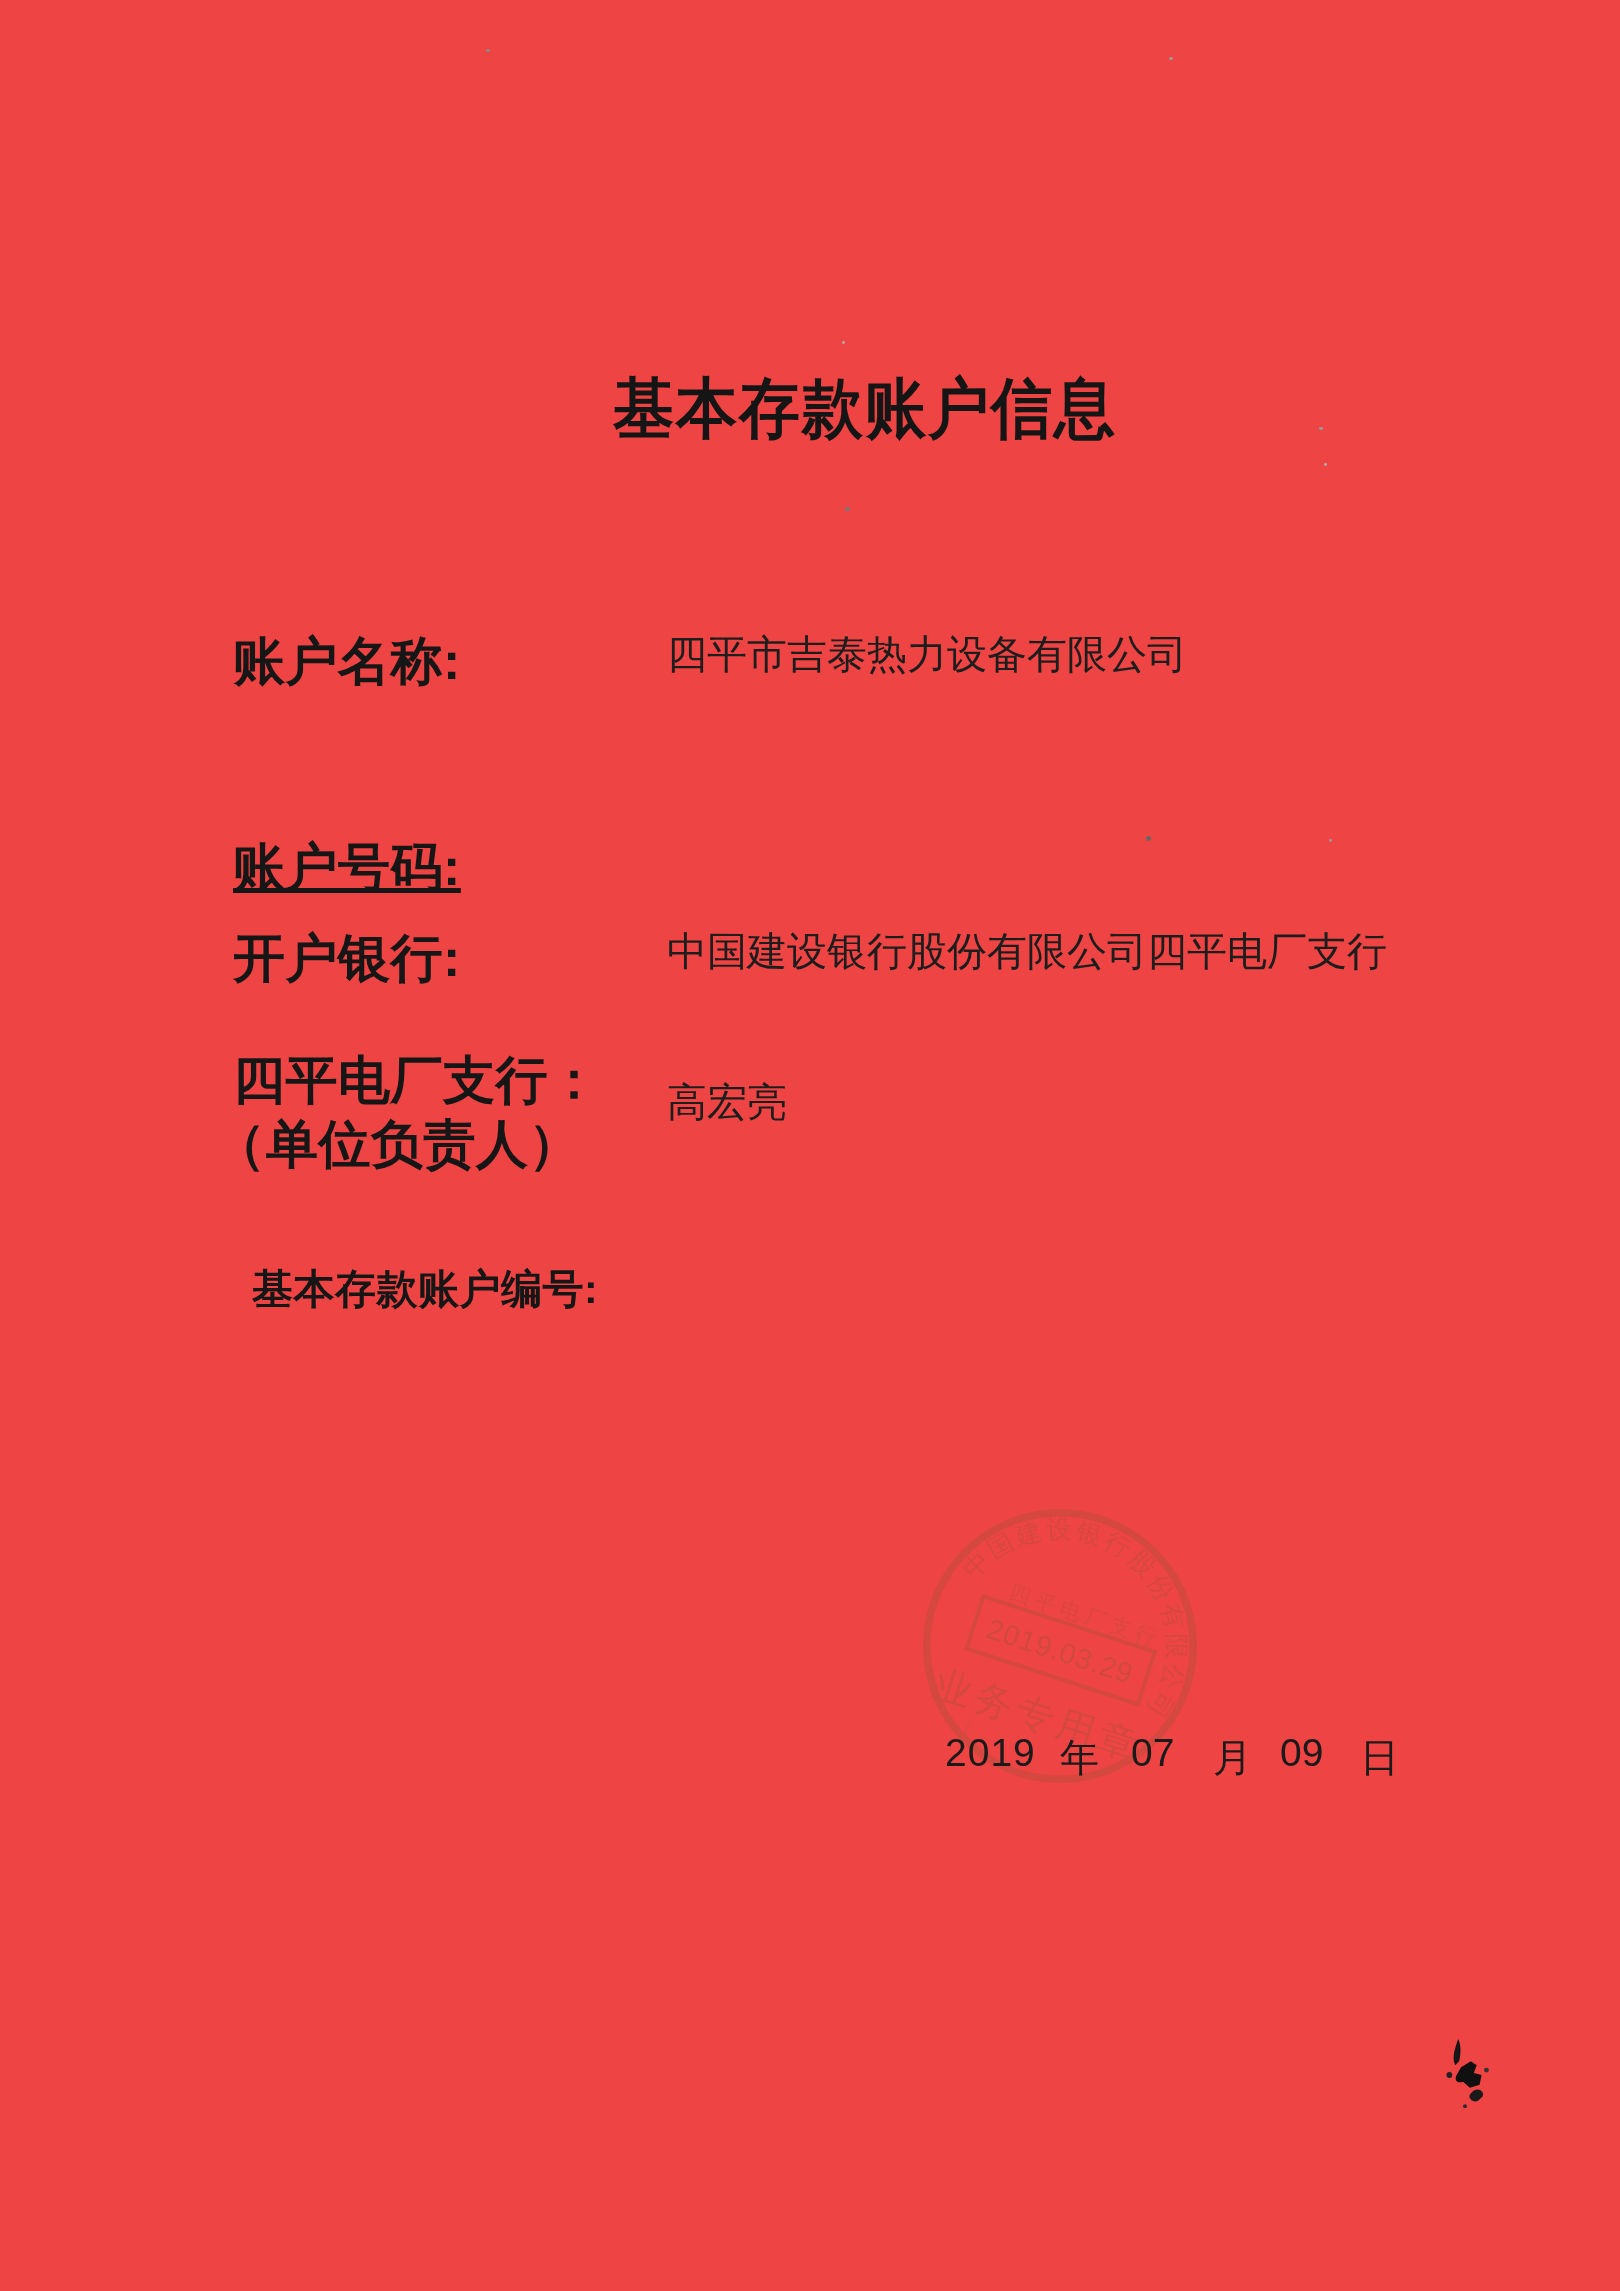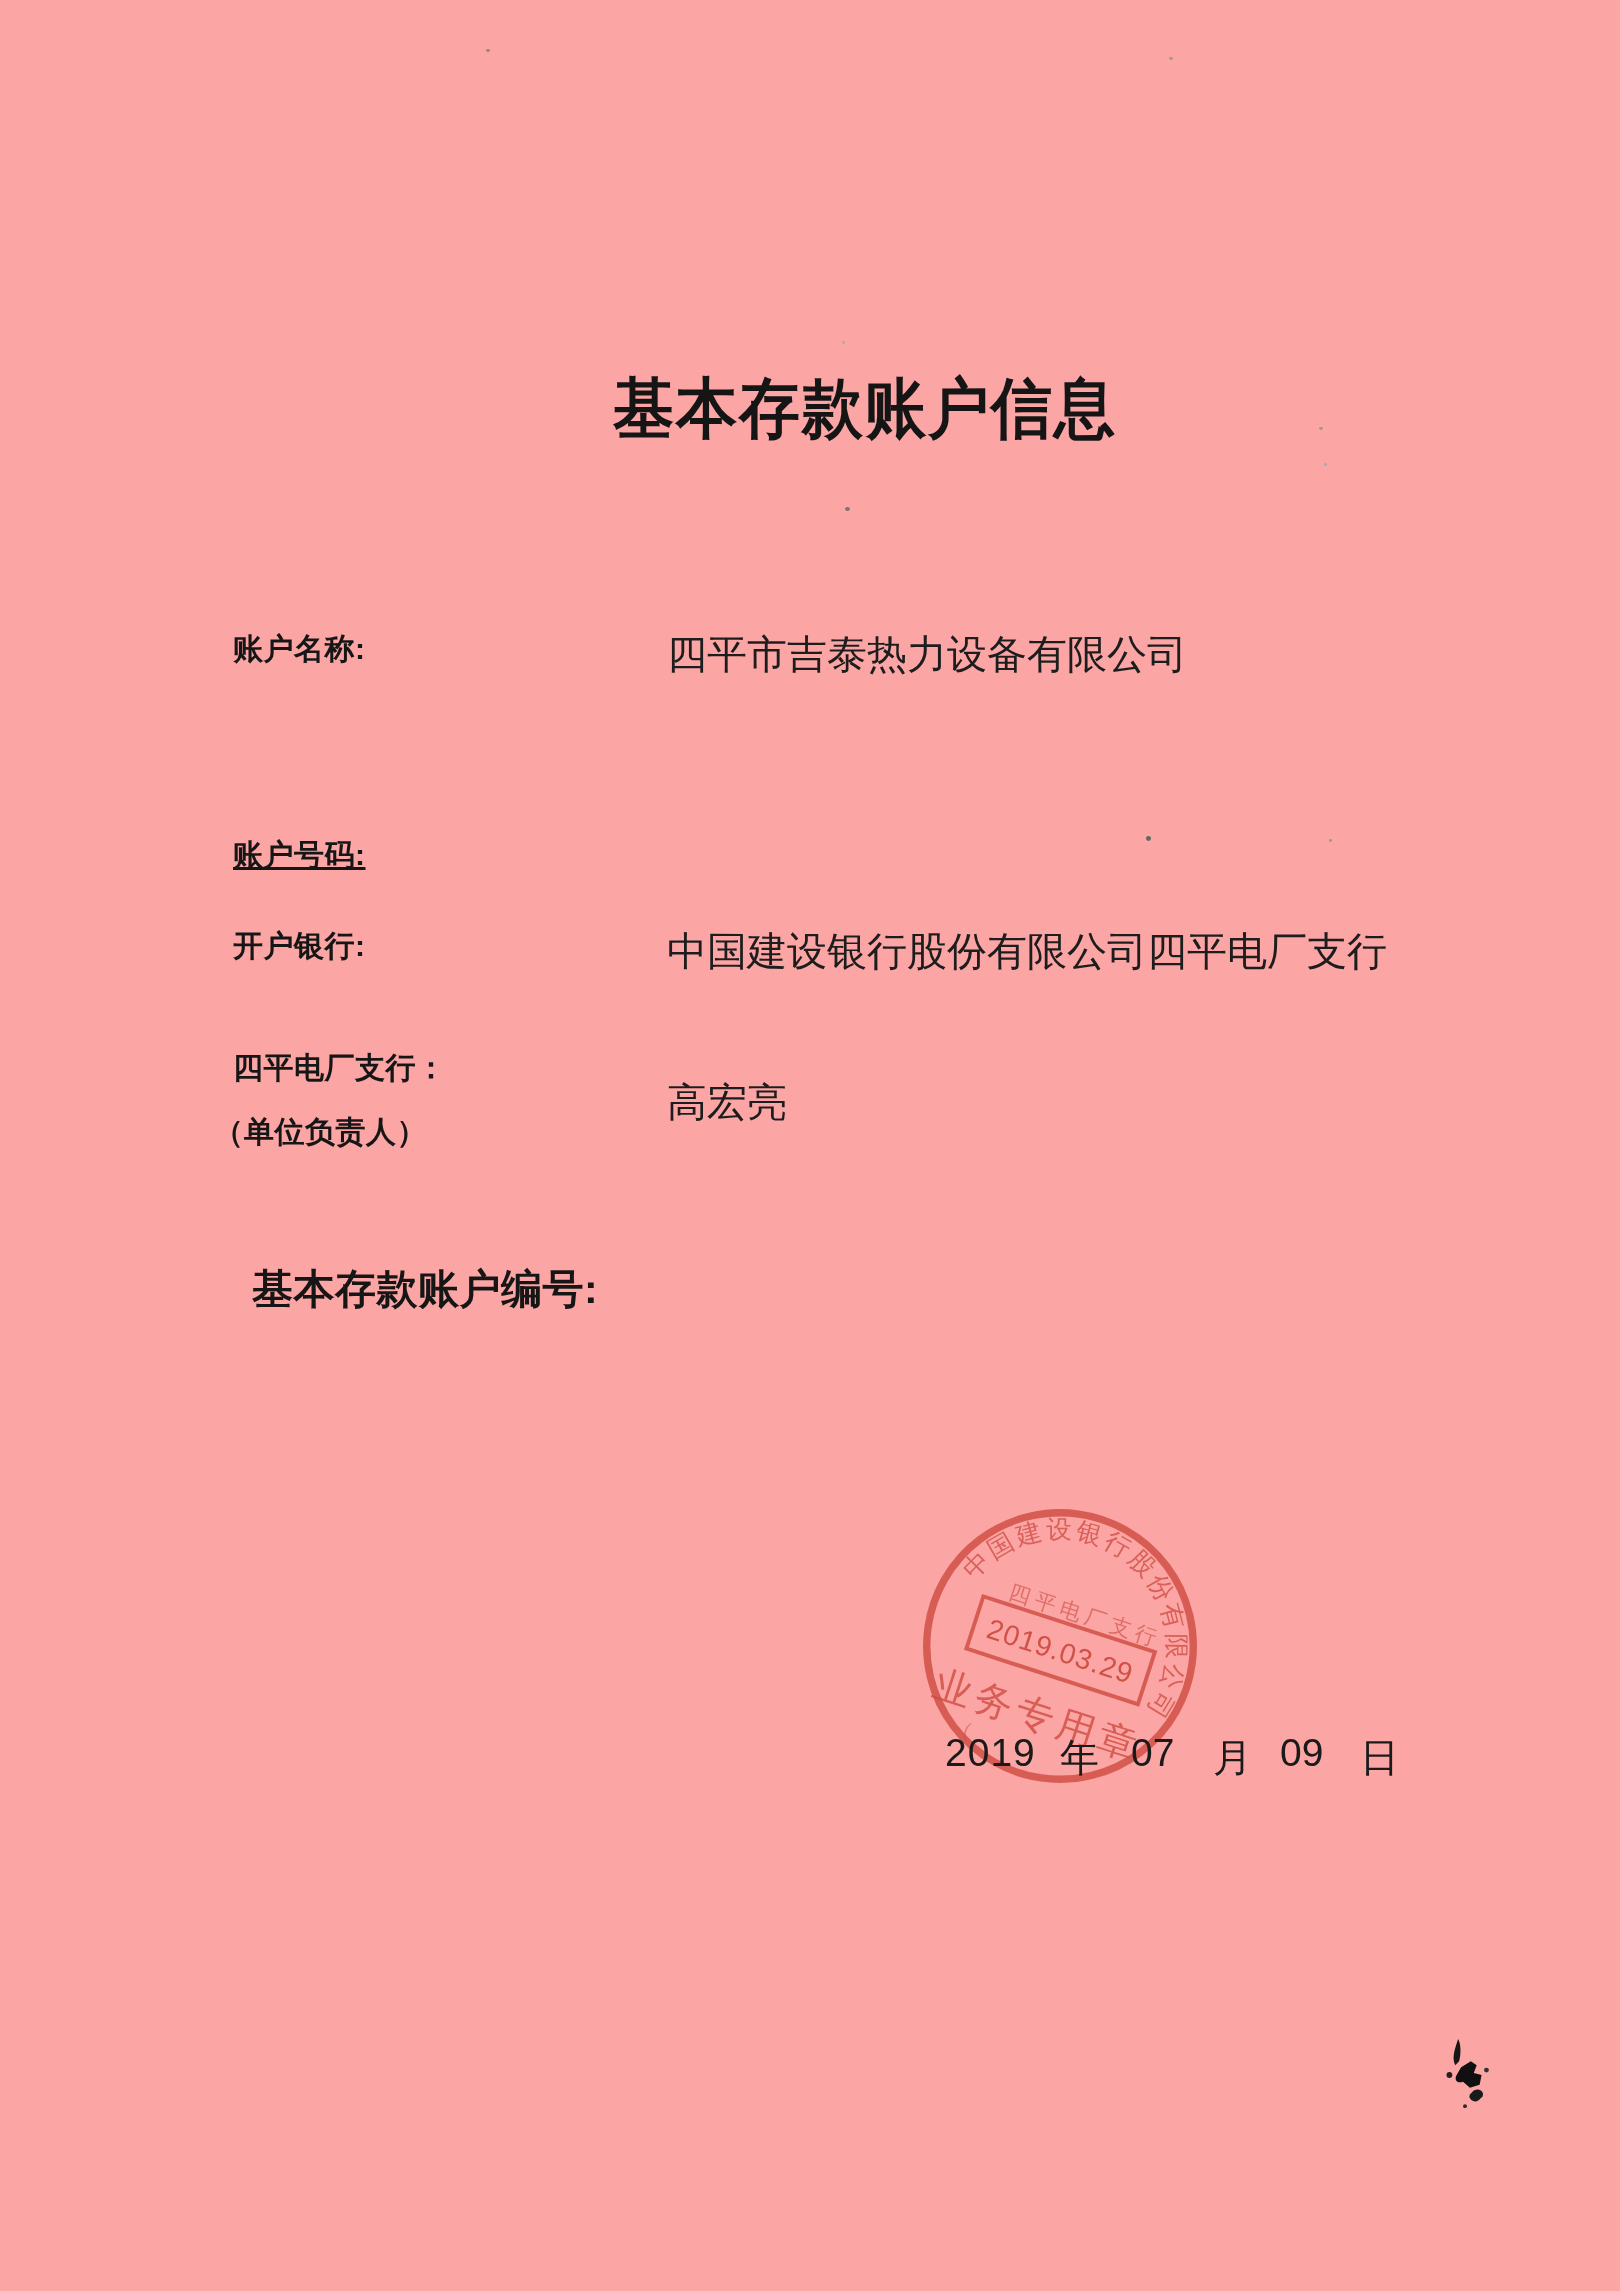--- a/index.html
+++ b/index.html
@@ -1,32 +1,32 @@
 <!DOCTYPE html>
 <html><head>
 <meta charset="utf-8">
 <style>
   html,body{margin:0;padding:0;background:#e8e8e8;}
   .page{
     position:relative;
     width:1620px;height:2292px;
-    background:#fca5a5;
+    background:#ef4444;
     overflow:hidden;
     font-family:"Liberation Sans", sans-serif;
     color:#1b1b1b;
   }
   .title{
     position:absolute;left:613px;top:365px;
     font-size:61px;font-weight:bold;letter-spacing:2px;
     color:#151515;
     transform:scaleY(1.08);transform-origin:0 0;
   }
   .lbl{
     position:absolute;left:233px;
-    font-size:30px;font-weight:bold;color:#161616;
+    font-size:52px;font-weight:bold;color:#161616;
     letter-spacing:0.5px;white-space:nowrap;line-height:1.15;
   }
   .val{
     position:absolute;left:667px;
     font-size:40px;font-weight:normal;color:#1d1d1d;
     white-space:nowrap;line-height:1.1;text-align:right;
   }
   .digits{
     font-size:43px;letter-spacing:-1px;
     display:inline-block;transform:scaleY(1.28);transform-origin:0 20%;

